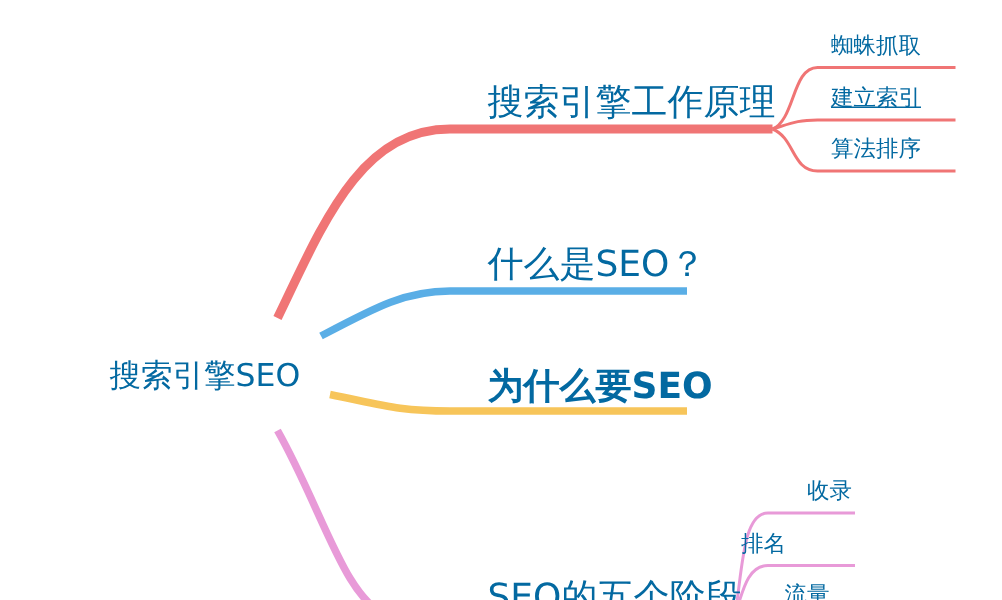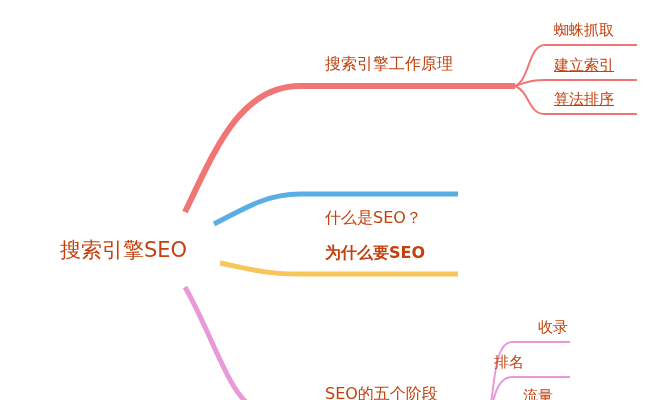--- a/index.html
+++ b/index.html
@@ -1,21 +1,21 @@
 <!DOCTYPE html>
 <html><head>
 <meta charset="utf-8">
 <style>
   html, body { margin:0; padding:0; background:#ffffff; }
   body { width:668px; height:400px; overflow:hidden; position:relative;
          font-family: "DejaVu Sans", "Liberation Sans", sans-serif; color:#333333; }
   svg.lines { position:absolute; left:0; top:0; }
-  .node { position:absolute; white-space:nowrap; color:#c2410c; line-height:1; }
+  .node { position:absolute; white-space:nowrap; color:#0369a1; line-height:1; }
   .root { font-size:21px; }
-  .l1 { font-size:16px; }
+  .l1 { font-size:24px; }
   .l2 { font-size:15px; }
 </style>
 </head>
 <body>
 
 <svg class="lines" width="668" height="400" viewBox="0 0 668 400">
 
   <path d="M185,212 C215,150 240,86 300,86 L515,86" stroke="#f07575" stroke-width="6" fill="none" stroke-linecap="butt"></path>
   <path d="M515,86 C530,80 528,45 545,45 L637,45" stroke="#f07575" stroke-width="2" fill="none"></path>
   <path d="M515,86 C528,82 532,80 545,80 L637,80" stroke="#f07575" stroke-width="2" fill="none"></path>
@@ -23,27 +23,27 @@
 
   <path d="M214,224 C250,205 270,194 300,194 L458,194" stroke="#5aaee6" stroke-width="5" fill="none"></path>
 
   <path d="M220,263 C255,270 265,274 300,274 L458,274" stroke="#f7c55a" stroke-width="5" fill="none"></path>
 
   <path d="M185,287 C215,340 230,400 258,410" stroke="#e89ad8" stroke-width="5" fill="none"></path>
   <path d="M490,410 C495,380 495,342 512,342 L570,342" stroke="#e89ad8" stroke-width="2" fill="none"></path>
   <path d="M490,410 C495,395 498,377 512,377 L570,377" stroke="#e89ad8" stroke-width="2" fill="none"></path>
 </svg>
 
-<div class="node root" style="left:60px; top:240px;">搜索引擎SEO</div>
+<div class="node root" style="left:73px; top:240px;">搜索引擎SEO</div>
 
 <div class="node l1" style="left:325px; top:56px;">搜索引擎工作原理</div>
 <div class="node l2" style="left:554px; top:23px;">蜘蛛抓取</div>
 <div class="node l2" style="left:554px; top:58px;text-decoration:underline;">建立索引</div>
-<div class="node l2" style="left:554px; top:92px;text-decoration:underline;">算法排序</div>
+<div class="node l2" style="left:554px; top:92px;">算法排序</div>
 
-<div class="node l1" style="left:325px; top:164px;margin-top:46px;">什么是SEO？</div>
+<div class="node l1" style="left:325px; top:164px;">什么是SEO？</div>
 
 <div class="node l1" style="left:325px; top:245px;font-weight:bold;">为什么要SEO</div>
 
 <div class="node l1" style="left:325px; top:386px;">SEO的五个阶段</div>
 <div class="node l2" style="left:523px; top:320px;margin-left:15px;">收录</div>
 <div class="node l2" style="left:494px; top:355px;">排名</div>
 <div class="node l2" style="left:523px; top:389px;">流量</div>
 
 </body></html>

